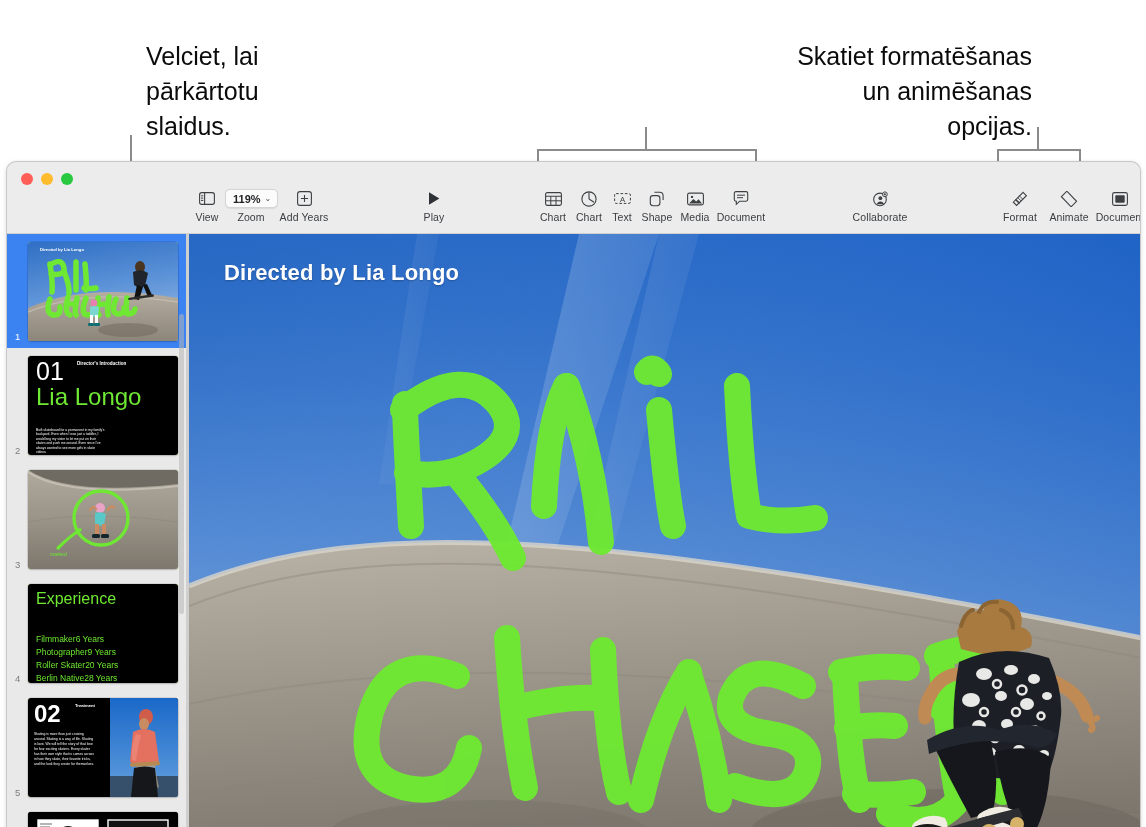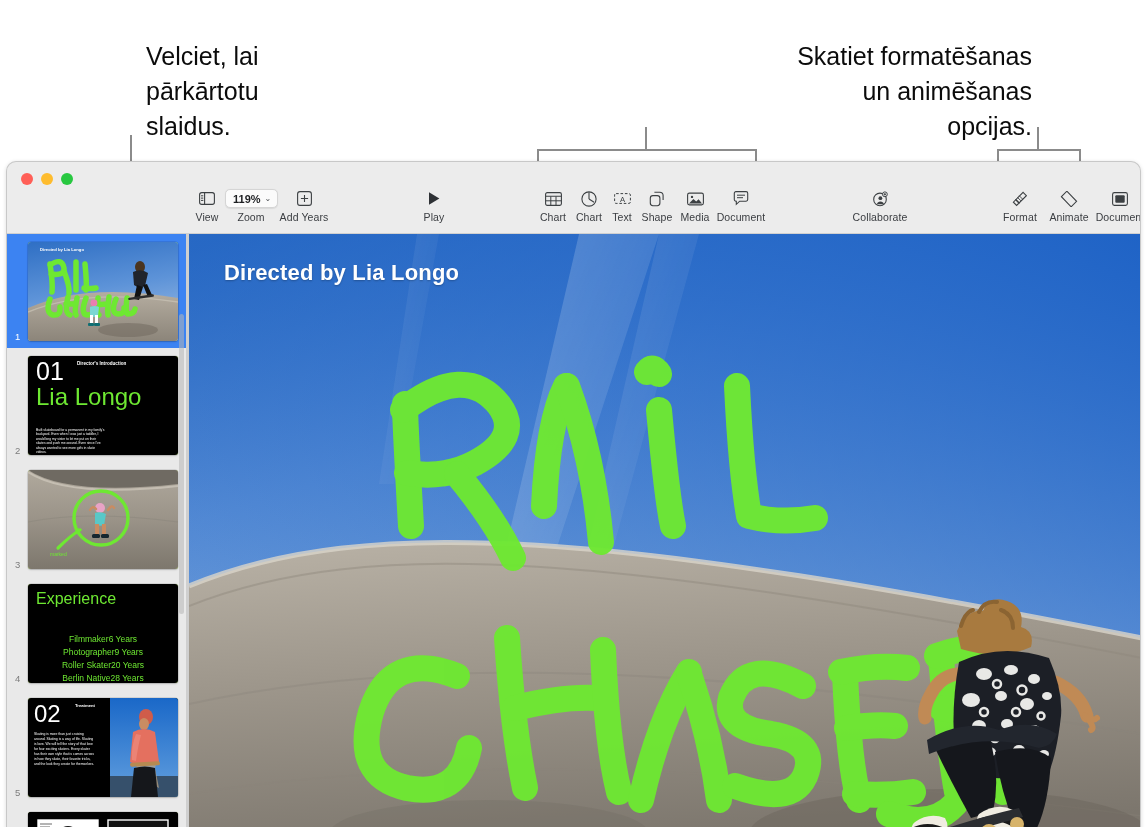--- a/index.html
+++ b/index.html
@@ -137,21 +137,21 @@
     z-index: 6;
   }
 
   
   .ts { position: absolute; inset: 0; background: #000; }
   .ts .num { position: absolute; color: #fff; font-weight: normal; }
   .ts .kicker { position: absolute; color: #fff; font-weight: bold; }
   .ts .green { color: #6ee832; }
   .ts .body { position: absolute; color: #fff; line-height: 1.25; }
 
-  .exp-row { position: absolute; left: 8px; width: 134px; display: flex; justify-content: center; color: #6ee832; font-size: 8.5px; }
+  .exp-row { position: absolute; left: 8px; width: 134px; display: flex; justify-content: flex-start; color: #6ee832; font-size: 8.5px; }
 </style>
 </head>
 <body>
 
 <div id="root">
 
   <div class="callout" id="callout-1">Velciet, lai
 pārkārtotu
 slaidus.</div>
   <div class="callout" id="callout-3">Skatiet formatēšanas
@@ -457,21 +457,21 @@
               <span>28 Years</span>
             </div>
           </div>
         </div>
         <span class="thumb-num">4</span>
       </div>
 
       <div class="thumb-row" style="height:114px;">
         <div class="thumb" style="height:99px;">
           <div class="ts">
-            <div class="num" style="left:6px; top:3px; font-size:24px; line-height:25px; font-weight:400;">02</div>
+            <div class="num" style="left:6px; top:3px; font-size:24px; line-height:25px; font-weight:700;">02</div>
             <div class="kicker" style="left:47px; top:5px; font-size:4.2px;">Treatment</div>
             <div class="body" style="left:6px; top:34px; width:62px; font-size:3.4px; line-height:1.45;">Skating is more than just cruising around. Skating is a way of life. Skating is love. We will tell the story of that love for four exciting skaters. Every skater has their own style that is comes across in how they skate, their favorite tricks, and the look they create for themselves.</div>
             <svg width="68" height="99" viewBox="0 0 68 99" preserveAspectRatio="none" style="position:absolute; right:0; top:0;">
               <defs>
                   <linearGradient id="sky5" x1="0" y1="0" x2="0" y2="1">
                 <stop offset="0" stop-color="#1a68c8"></stop>
                     <stop offset="1" stop-color="#63a0df"></stop>
                   </linearGradient>
                 </defs>
               <rect width="68" height="99" fill="url(#sky5)"></rect>

